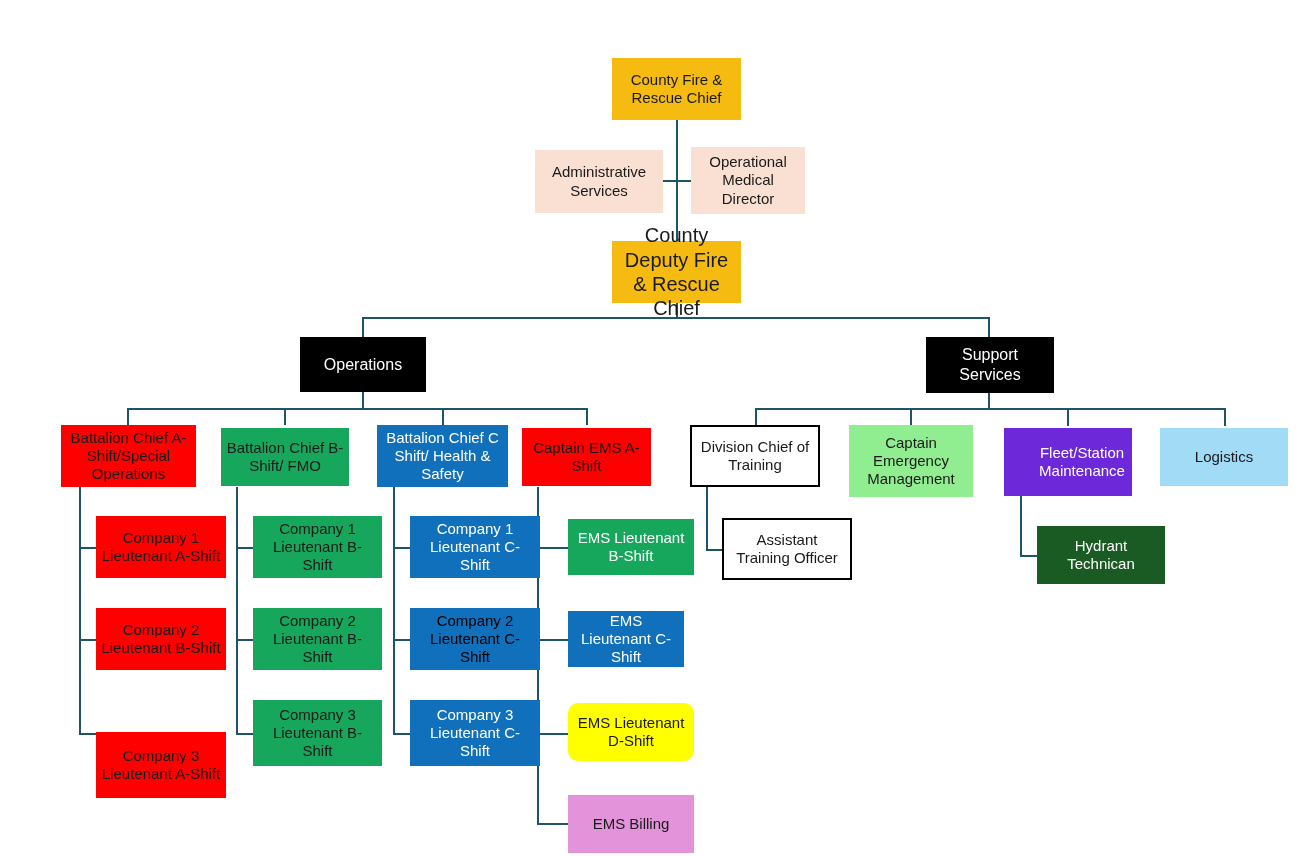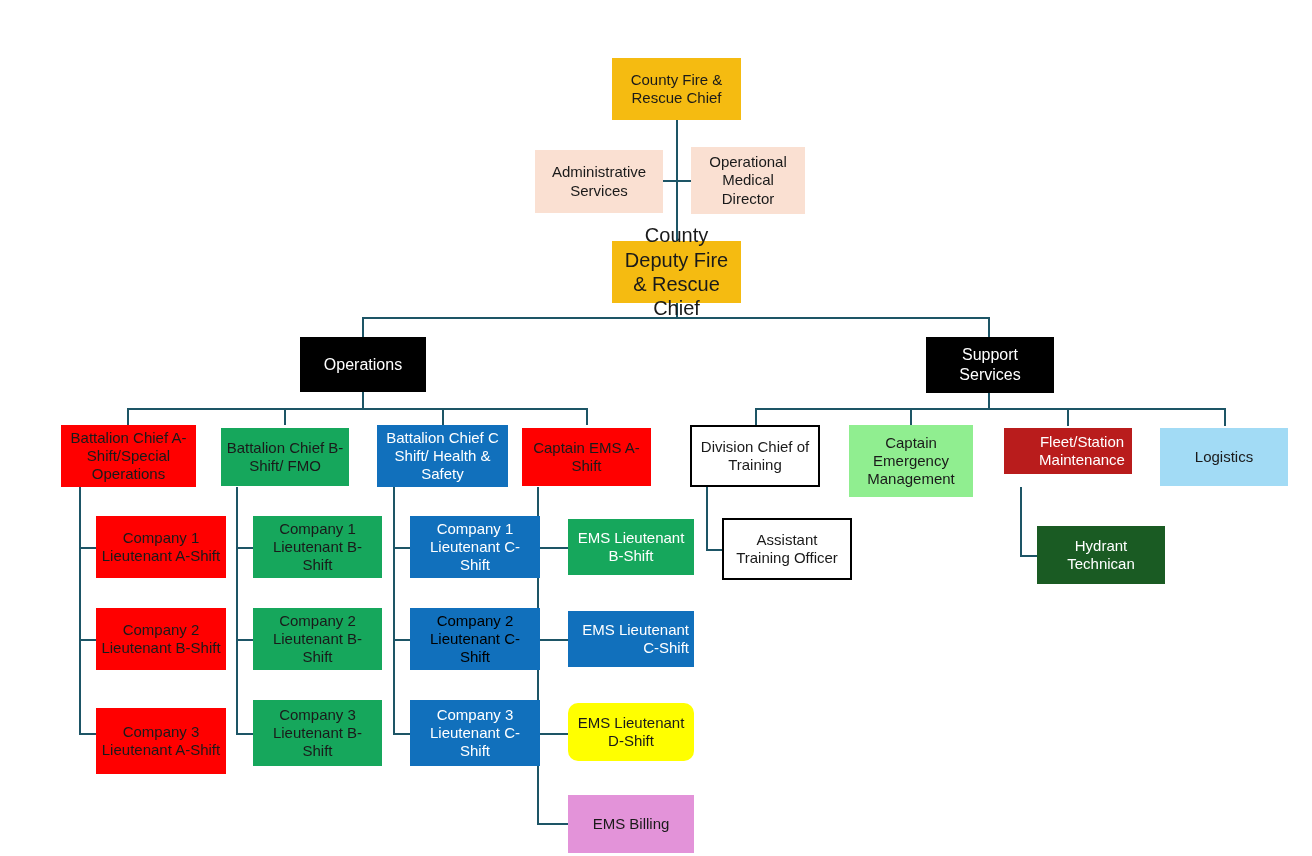--- a/index.html
+++ b/index.html
@@ -145,21 +145,21 @@
   </div>
 
   <div class="node outlined" style="left:690px; top:425px; width:130px; height:62px; color:#1a1a1a; font-size:15px;">
     <span>Division Chief of Training</span>
   </div>
 
   <div class="node" style="left:849px; top:425px; width:124px; height:72px; background:#90EE90; color:#1a1a1a; font-size:15px;">
     <span>Captain Emergency Management</span>
   </div>
 
-  <div class="node" style="left:1004px; top:428px; width:128px; height:46px; background:#b91c1c; color:#ffffff; font-size:15px;padding-left:33px;">
+  <div class="node" style="left:1004px; top:428px; width:128px; height:68px; background:#6d28d9; color:#ffffff; font-size:15px;padding-left:33px;">
     <span>Fleet/Station Maintenance</span>
   </div>
 
   <div class="node" style="left:1160px; top:428px; width:128px; height:58px; background:#A2DBF5; color:#1a1a1a; font-size:15px;">
     <span>Logistics</span>
   </div>
 
   <div class="node" style="left:96px; top:516px; width:130px; height:62px; background:#FF0000; color:#1a1a1a; font-size:15px;">
     <span>Company 1 Lieutenant A-Shift</span>
   </div>
@@ -181,25 +181,25 @@
   </div>
 
   <div class="node" style="left:253px; top:608px; width:129px; height:62px; background:#16A75C; color:#1a1a1a; font-size:15px;">
     <span>Company 2 Lieutenant B-Shift</span>
   </div>
 
   <div class="node" style="left:410px; top:608px; width:130px; height:62px; background:#1170BC; color:#000000; font-size:15px;">
     <span>Company 2 Lieutenant C-Shift</span>
   </div>
 
-  <div class="node" style="left:568px; top:611px; width:126px; height:56px; background:#1170BC; color:#ffffff; font-size:15px;text-align:right;">
+  <div class="node" style="left:568px; top:611px; width:116px; height:56px; background:#1170BC; color:#ffffff; font-size:15px;">
     <span>EMS Lieutenant C-Shift</span>
   </div>
 
-  <div class="node" style="left:96px; top:708px; width:130px; height:66px; background:#FF0000; color:#1a1a1a; font-size:15px;">
+  <div class="node" style="left:96px; top:732px; width:130px; height:66px; background:#FF0000; color:#1a1a1a; font-size:15px;">
     <span>Company 3 Lieutenant A-Shift</span>
   </div>
 
   <div class="node" style="left:253px; top:700px; width:129px; height:66px; background:#16A75C; color:#1a1a1a; font-size:15px;">
     <span>Company 3 Lieutenant B-Shift</span>
   </div>
 
   <div class="node" style="left:410px; top:700px; width:130px; height:66px; background:#1170BC; color:#ffffff; font-size:15px;">
     <span>Company 3 Lieutenant C-Shift</span>
   </div>

